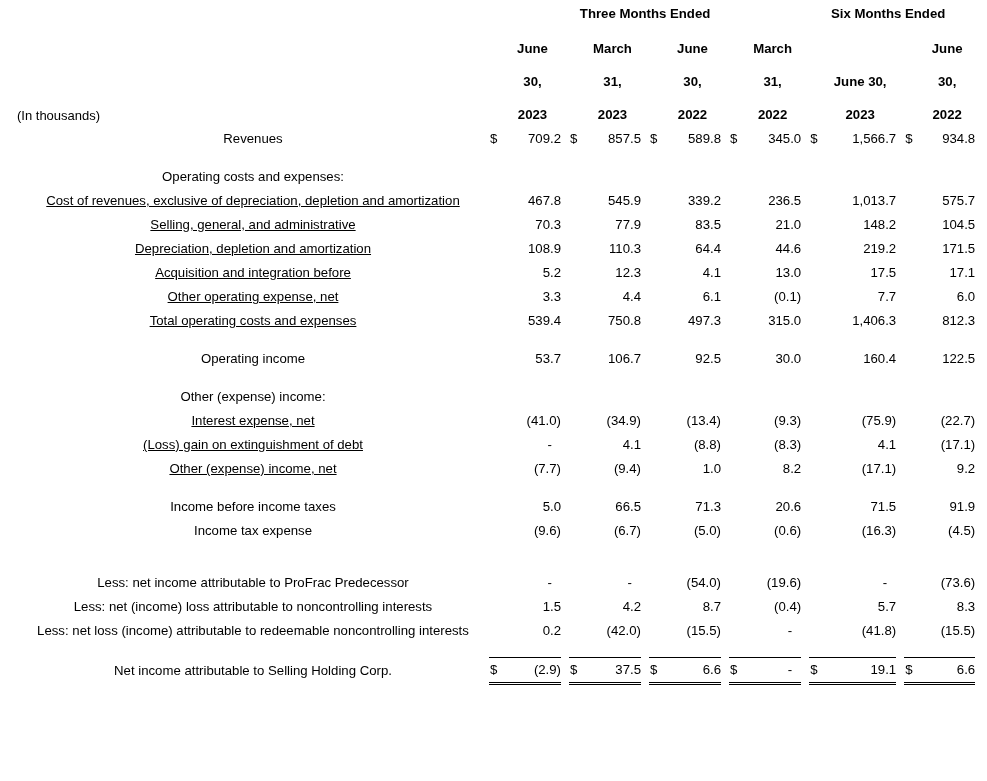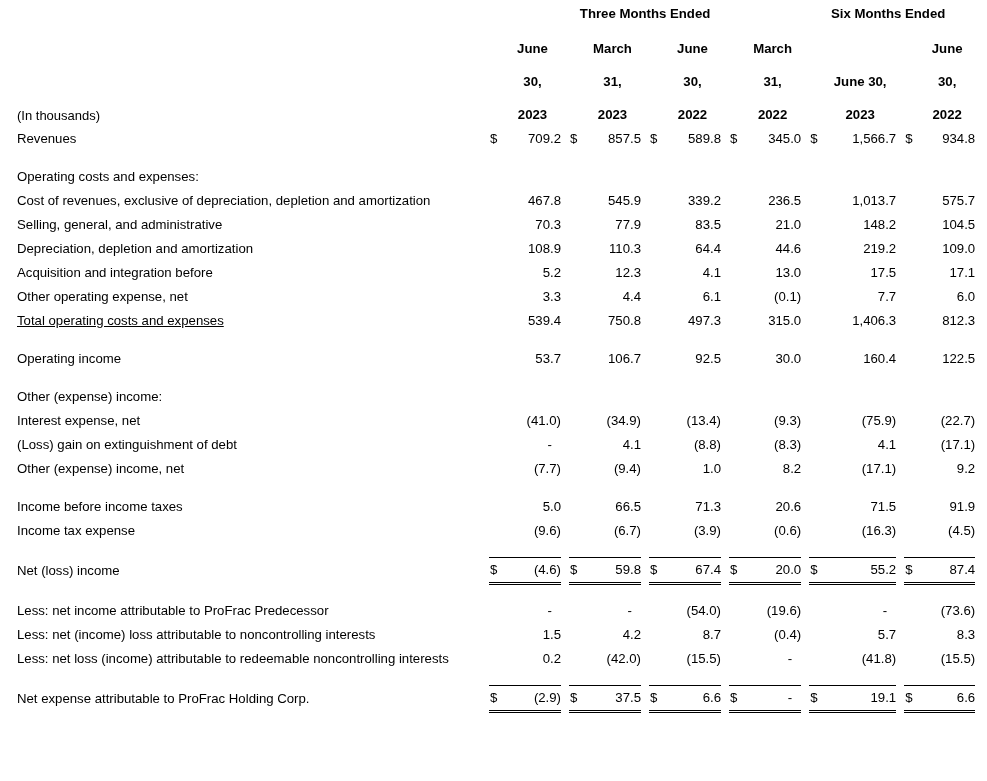--- a/index.html
+++ b/index.html
@@ -56,40 +56,40 @@
   .colhead .hline { display: block; margin-top: 16px; }
   .unitcell {
     vertical-align: bottom;
     padding: 0 0 4px 0;
     font-size: 13px;
     white-space: nowrap;
   }
 
   
   td.label {
-    text-align: left;
+    text-align: center;
     padding: 3px 0 3px 0;
     line-height: 18px;
   }
   td.num {
     text-align: right;
     padding: 3px 0 3px 0;
     white-space: nowrap;
     line-height: 18px;
   }
   td.sym {
     text-align: left;
     padding: 3px 0 3px 1px;
     white-space: nowrap;
     line-height: 18px;
   }
   td.num.dash { padding-right: 9px; }
 
   .ind0 { padding-left: 0px; }
-  .ind1 { padding-left: 13px; }
+  .ind1 { padding-left: 13px; text-decoration: underline; }
   .ind2 { padding-left: 26px; text-decoration: underline; }
 
   tr.spacer td { height: 14px; padding: 0; line-height: 0; font-size: 0; }
 
   
   .rule-top  { border-top: 1px solid #000; }
   .dbl-under {
     border-bottom: 3px double #000;
   }
   td.bare { border: none; }
@@ -254,21 +254,21 @@
           <td class="sym"></td>
           <td class="num">64.4</td>
           <td></td>
           <td class="sym"></td>
           <td class="num">44.6</td>
           <td></td>
           <td class="sym"></td>
           <td class="num">219.2</td>
           <td></td>
           <td class="sym"></td>
-          <td class="num">109.0</td>
+          <td class="num">171.5</td>
         </tr>
         <tr>
           <td class="label ind1">Acquisition and integration before</td>
           <td class="sym"></td>
           <td class="num">5.2</td>
           <td></td>
           <td class="sym"></td>
           <td class="num">12.3</td>
           <td></td>
           <td class="sym"></td>
@@ -438,54 +438,34 @@
         </tr>
         <tr>
           <td class="label ind0">Income tax expense</td>
           <td class="sym"></td>
           <td class="num">(9.6)</td>
           <td></td>
           <td class="sym"></td>
           <td class="num">(6.7)</td>
           <td></td>
           <td class="sym"></td>
-          <td class="num">(3.9)</td>
+          <td class="num">(5.0)</td>
           <td></td>
           <td class="sym"></td>
           <td class="num">(0.6)</td>
           <td></td>
           <td class="sym"></td>
           <td class="num">(16.3)</td>
           <td></td>
           <td class="sym"></td>
           <td class="num">(4.5)</td>
         </tr>
         <tr class="spacer">
           <td colspan="19"></td>
         </tr>
-        <tr>
-          <td class="label ind0">Net (loss) income</td>
-          <td class="sym rule-top dbl-under">$</td>
-          <td class="num rule-top dbl-under">(4.6)</td>
-          <td class="bare"></td>
-          <td class="sym rule-top dbl-under">$</td>
-          <td class="num rule-top dbl-under">59.8</td>
-          <td class="bare"></td>
-          <td class="sym rule-top dbl-under">$</td>
-          <td class="num rule-top dbl-under">67.4</td>
-          <td class="bare"></td>
-          <td class="sym rule-top dbl-under">$</td>
-          <td class="num rule-top dbl-under">20.0</td>
-          <td class="bare"></td>
-          <td class="sym rule-top dbl-under">$</td>
-          <td class="num rule-top dbl-under">55.2</td>
-          <td class="bare"></td>
-          <td class="sym rule-top dbl-under">$</td>
-          <td class="num rule-top dbl-under">87.4</td>
-        </tr>
         <tr class="spacer">
           <td colspan="19"></td>
         </tr>
         <tr>
           <td class="label ind0">Less: net income attributable to ProFrac Predecessor</td>
           <td class="sym"></td>
           <td class="num dash">-</td>
           <td></td>
           <td class="sym"></td>
           <td class="num dash">-</td>
@@ -539,21 +519,21 @@
           <td class="sym"></td>
           <td class="num">(41.8)</td>
           <td></td>
           <td class="sym"></td>
           <td class="num">(15.5)</td>
         </tr>
         <tr class="spacer">
           <td colspan="19"></td>
         </tr>
         <tr>
-          <td class="label ind0">Net expense attributable to ProFrac Holding Corp.</td>
+          <td class="label ind0">Net income attributable to Selling Holding Corp.</td>
           <td class="sym rule-top dbl-under">$</td>
           <td class="num rule-top dbl-under">(2.9)</td>
           <td class="bare"></td>
           <td class="sym rule-top dbl-under">$</td>
           <td class="num rule-top dbl-under">37.5</td>
           <td class="bare"></td>
           <td class="sym rule-top dbl-under">$</td>
           <td class="num rule-top dbl-under">6.6</td>
           <td class="bare"></td>
           <td class="sym rule-top dbl-under">$</td>

